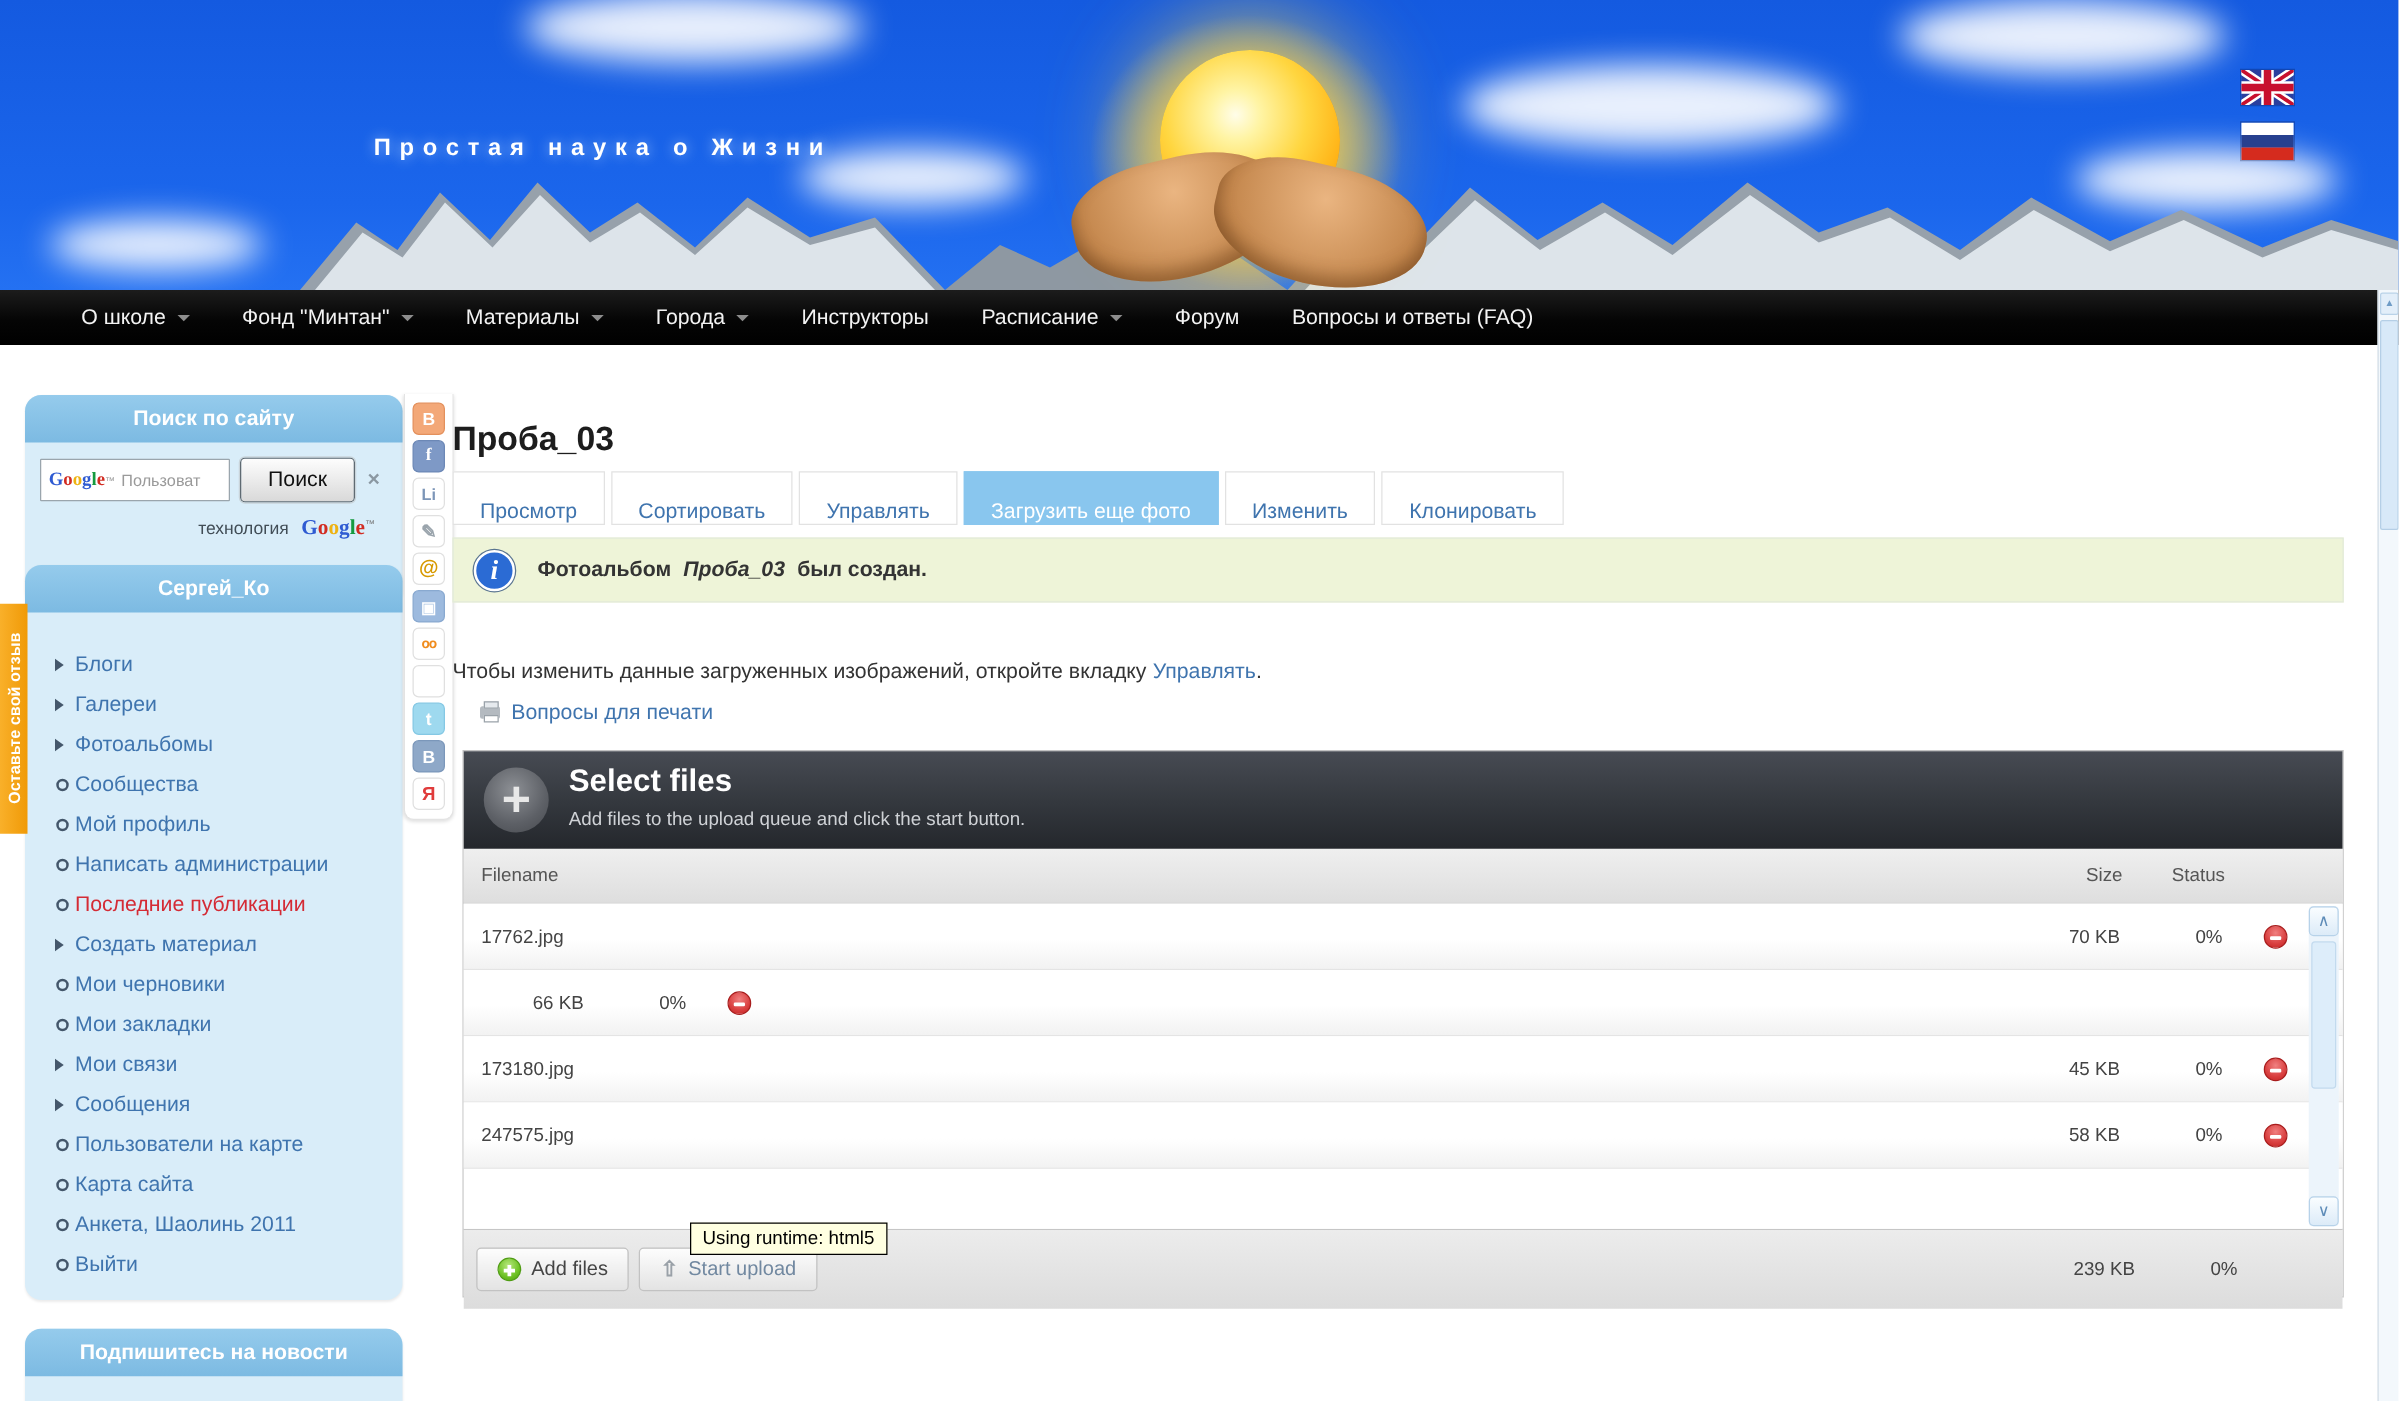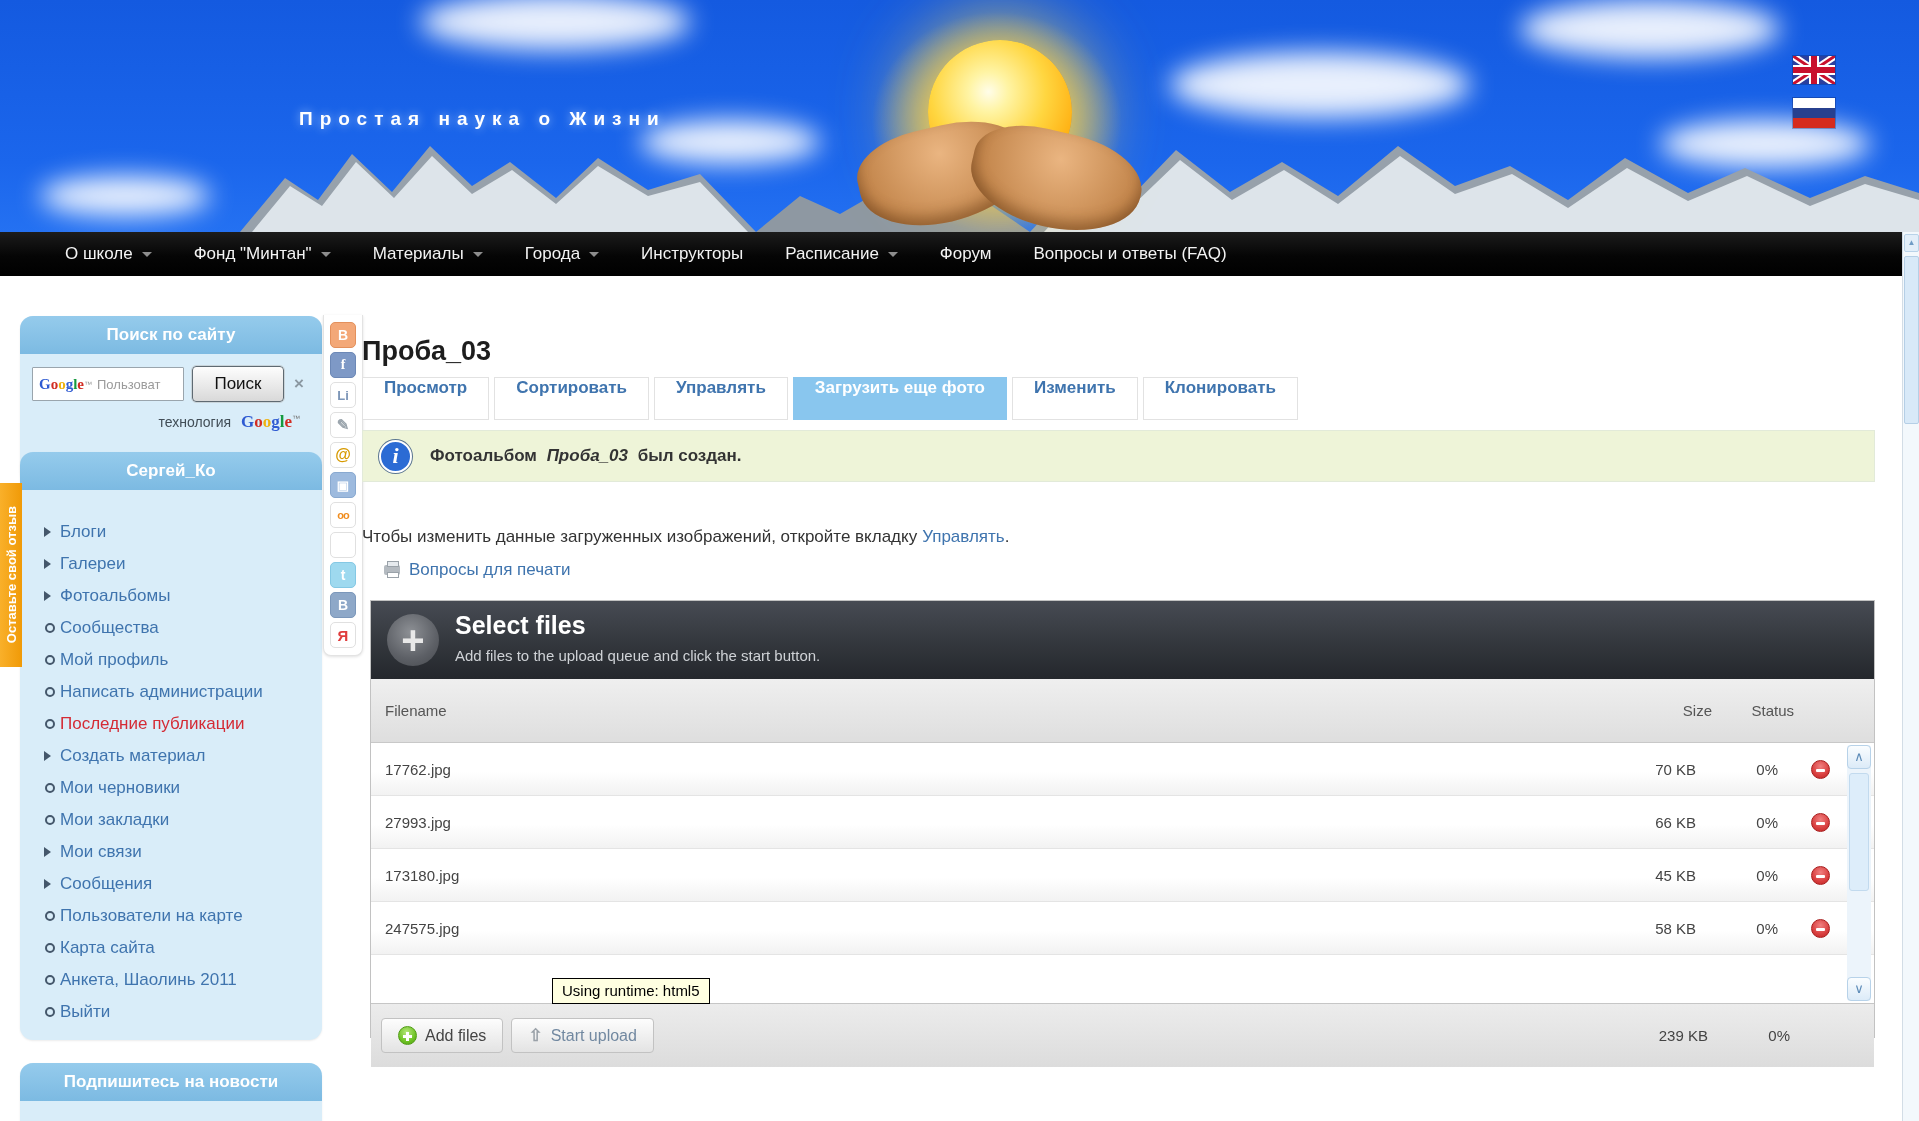--- a/index.html
+++ b/index.html
@@ -85,41 +85,41 @@
   .printer-glyph::after { content:""; position:absolute; bottom:-3px; left:3px; width:10px; height:4px; background:#fff; border:1px solid #9aa2a9; }
 
   
   .breadcrumb { position:absolute; left:362px; top:302px; font-size:17px; color:#3f74ae; }
   .breadcrumb a { color:#3f74ae; text-decoration:none; cursor:pointer; }
   .breadcrumb .sep { margin:0 7px; color:#3f74ae; }
   .crumb-item:last-child .sep { display:none; }
   .page-title { position:absolute; left:362px; top:336px; font-size:27px; font-weight:bold; color:#1d1d1d; }
 
   .tabs { position:absolute; left:362px; top:377px; display:flex; gap:5px; }
-  .tab { height:43px; padding:0 21px; display:flex; align-items:flex-start; background:#fff; border:1px solid #e2e2e2; font-size:17px; color:#3f74ae; cursor:pointer; white-space:nowrap;font-weight:bold; }
+  .tab { height:43px; padding:0 21px; display:flex; align-items:flex-end; background:#fff; border:1px solid #e2e2e2; font-size:17px; color:#3f74ae; cursor:pointer; white-space:nowrap; }
   .tab[data-active="true"] { background:#89c6ee; border-color:#89c6ee; color:#fff; }
 
   .info-box { position:absolute; left:362px; top:430px; width:1513px; height:52px; background:#eef4d8; border:1px solid #e2ead9; display:flex; align-items:center; padding-left:16px; }
   .info-icon { width:33px; height:33px; border-radius:50%; background:#2b6bd4; border:2px solid #fff; box-shadow:0 0 0 1px #5a7590; color:#fff; font-family:"Liberation Serif",serif; font-style:italic; font-weight:bold; font-size:22px; display:flex; align-items:center; justify-content:center; }
   .info-text { margin-left:18px; font-size:17px; font-weight:bold; color:#333; }
   .info-text .album { font-style:italic; margin:0 5px; }
 
   .hint { position:absolute; left:362px; top:527px; font-size:17px; color:#333; }
   .hint a { color:#3f74ae; text-decoration:none; cursor:pointer; margin-left:5px; }
   .print-row { position:absolute; left:384px; top:560px; display:flex; align-items:center; gap:9px; cursor:pointer; }
   .print-row a { color:#3f74ae; font-size:17px; text-decoration:none; }
 
   
   .uploader { position:absolute; left:370px; top:600px; width:1505px; height:438px; border:1px solid #c2c2c2; background:#fff; }
   .up-head { height:78px; background:linear-gradient(180deg,#474b53,#33373d 55%,#24272c); position:relative; }
   .up-plus { position:absolute; left:16px; top:13px; width:52px; height:52px; border-radius:50%; background:radial-gradient(circle at 45% 35%, #8d9095, #5d6066 60%, #46494e); display:flex; align-items:center; justify-content:center; }
   .up-plus::before { content:"+"; color:#e8e8e8; font-size:40px; font-weight:bold; line-height:46px; }
   .up-title { position:absolute; left:84px; top:10px; color:#fff; font-size:25px; font-weight:bold; }
   .up-sub { position:absolute; left:84px; top:46px; color:#cfd2d6; font-size:15px; }
-  .up-cols { height:64px; background:linear-gradient(180deg,#efefef,#dedede); border-bottom:1px solid #c8c8c8; display:flex; align-items:center; font-size:15px; color:#555; padding-right:10px; }
+  .up-cols { height:44px; background:linear-gradient(180deg,#efefef,#dedede); border-bottom:1px solid #c8c8c8; display:flex; align-items:center; font-size:15px; color:#555; padding-right:24px; }
   .col-name { flex:1; padding-left:14px; }
   .col-size { width:96px; text-align:right; }
   .col-status { width:96px; text-align:right; padding-right:14px; }
   .col-act { width:56px; }
   .up-list { position:relative; height:260px; background:#fff; }
   .file-row { height:53px; display:flex; align-items:center; font-size:15px; color:#444; border-bottom:1px solid #e4e4e4; background:linear-gradient(180deg,#ffffff 55%,#f2f2f2); padding-right:44px; }
   .remove-icon { width:19px; height:19px; margin-left:19px; border-radius:50%; background:radial-gradient(circle at 50% 32%, #f08080, #d94040 60%, #c22424); border:1px solid #a81c1c; position:relative; cursor:pointer; }
   .remove-icon::before { content:""; position:absolute; left:4px; top:8px; width:9px; height:3px; background:#fff; border-radius:1px; }
   .list-scroll { position:absolute; right:3px; top:2px; width:24px; height:256px; background:#ecf4fb; border-radius:3px; }
   .list-scroll .arr { position:absolute; left:0; width:24px; height:24px; background:linear-gradient(180deg,#fafdff,#dcebf8); border:1px solid #b7d2e9; border-radius:4px; color:#5e8cb8; font-size:13px; text-align:center; line-height:22px; cursor:pointer; }
@@ -454,21 +454,20 @@
       <div>
 
           <div class="file-row">
             <span class="col-name">17762.jpg</span>
             <span class="col-size">70 KB</span>
             <span class="col-status">0%</span>
             <span class="remove-icon"></span>
           </div>
 
           <div class="file-row">
-            <span class="col-name">27993.jpg</span>
             <span class="col-size">66 KB</span>
             <span class="col-status">0%</span>
             <span class="remove-icon"></span>
           </div>
 
           <div class="file-row">
             <span class="col-name">173180.jpg</span>
             <span class="col-size">45 KB</span>
             <span class="col-status">0%</span>
             <span class="remove-icon"></span>

